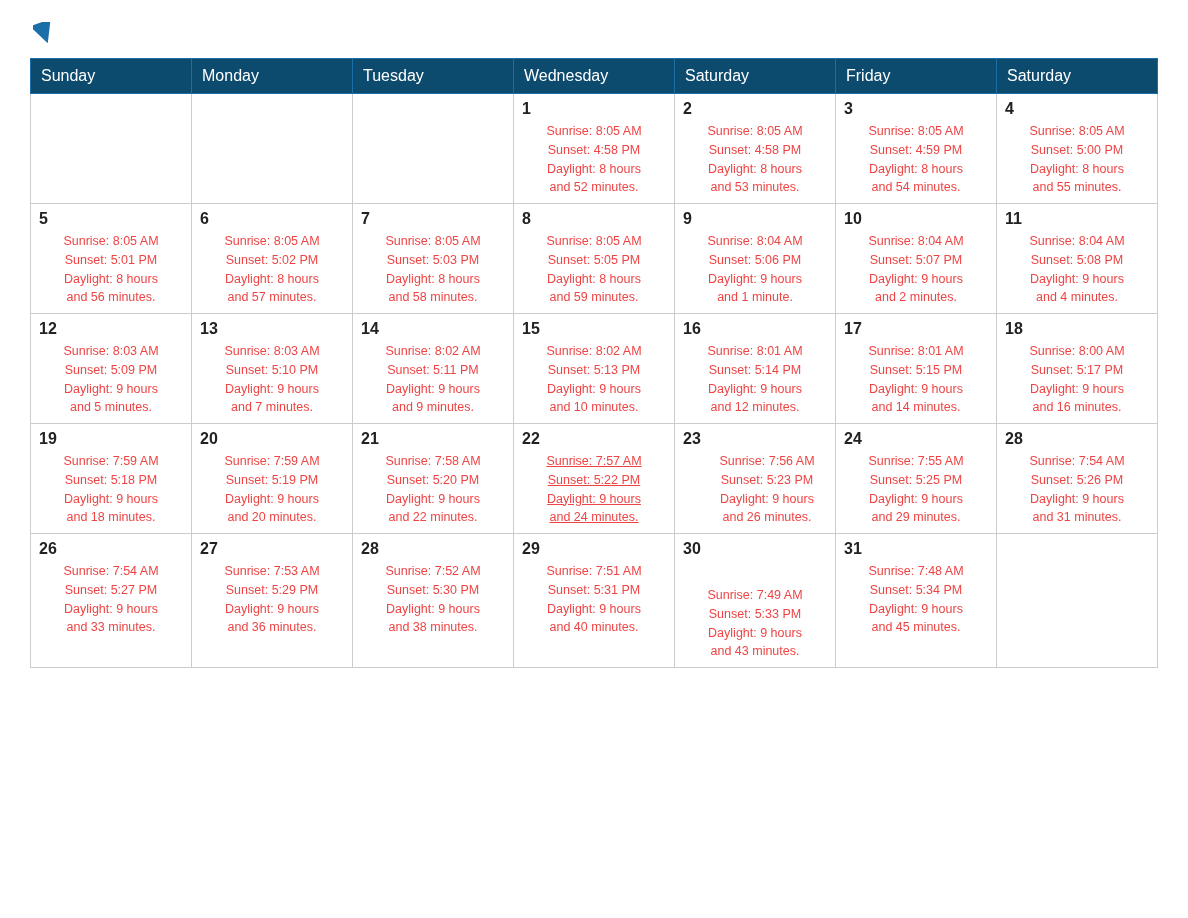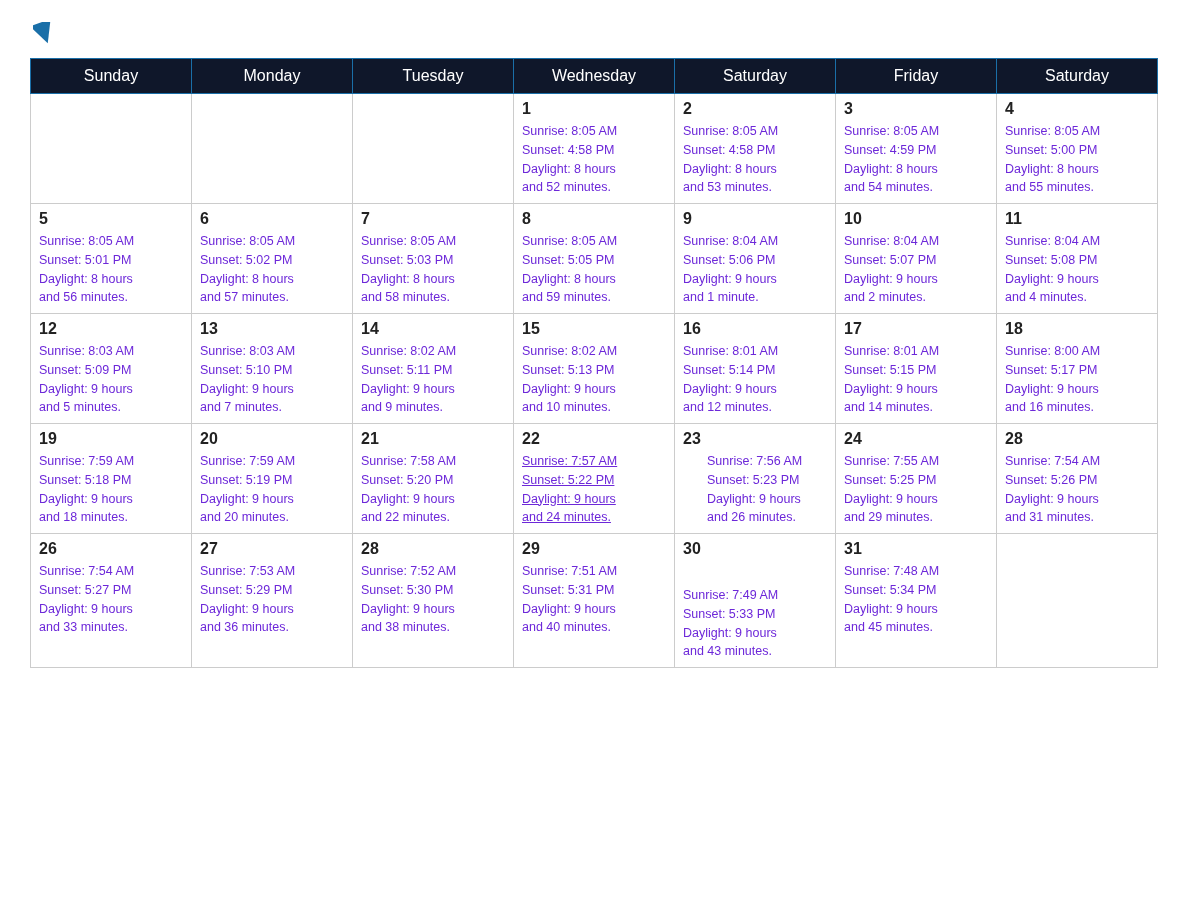--- a/index.html
+++ b/index.html
@@ -48,46 +48,47 @@
       font-size: 22px;
       color: #555;
       margin-top: 4px;
     }
     .calendar {
       width: 100%;
       border-collapse: collapse;
       margin-top: 10px;
     }
     .calendar th {
-      background-color: #0f172a;
+      background-color: #0c4a6e;
       color: #fff;
       font-size: 16px;
       font-weight: normal;
       padding: 8px 10px;
-      text-align: center;
+      text-align: left;
       border: 1px solid #1a6fa8;
     }
     .calendar td {
       border: 1px solid #ccc;
       vertical-align: top;
       padding: 6px 8px;
       width: 14.28%;
       min-height: 110px;
     }
     .day-number {
       font-size: 16px;
       font-weight: bold;
       color: #222;
       display: block;
       margin-bottom: 4px;
     }
     .day-info {
       font-size: 12.5px;
-      color: #6d28d9;
+      color: #ef4444;
       line-height: 1.5;
+      text-align: center;
     }
     .empty-cell {
       background: #fff;
     }
     tr.week-row td {
       height: 110px;
     }
   </style>
 </head>
 <body>

